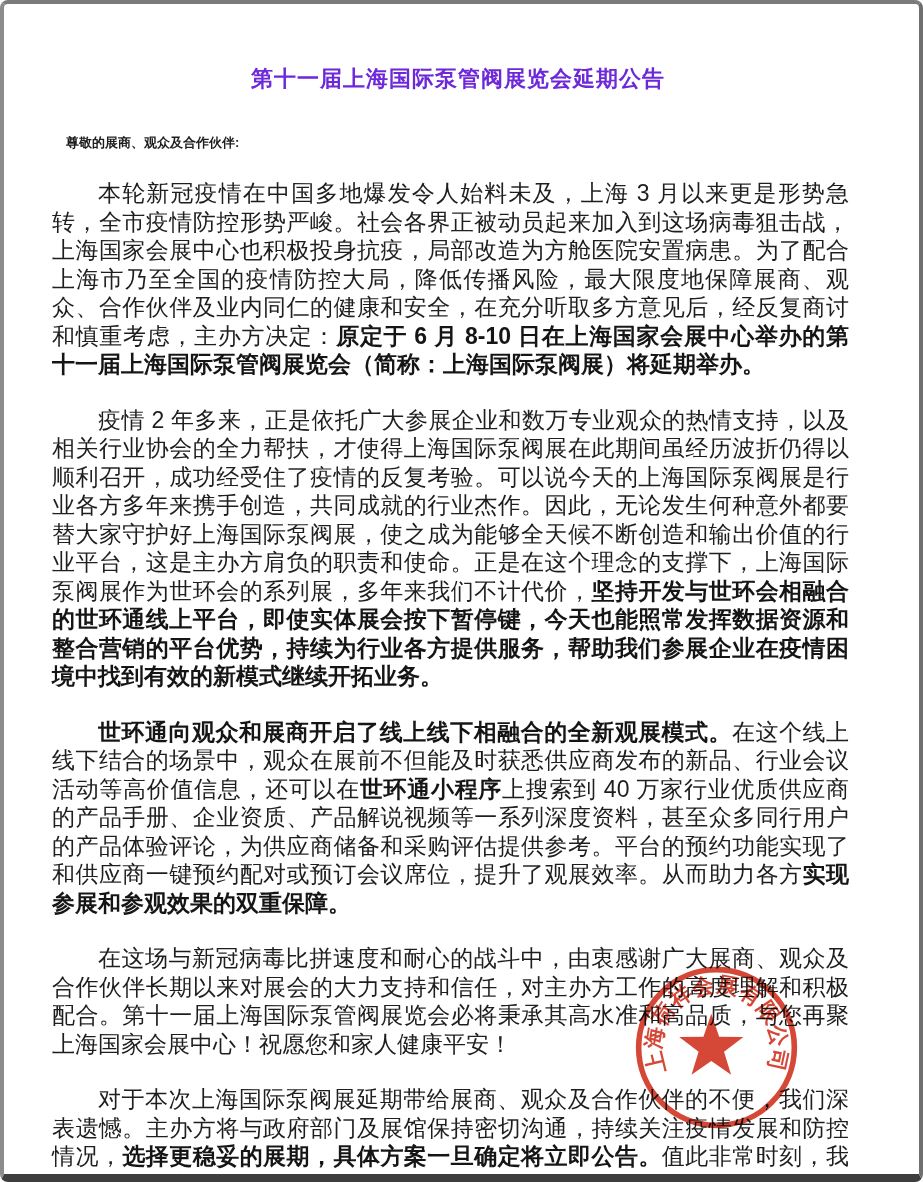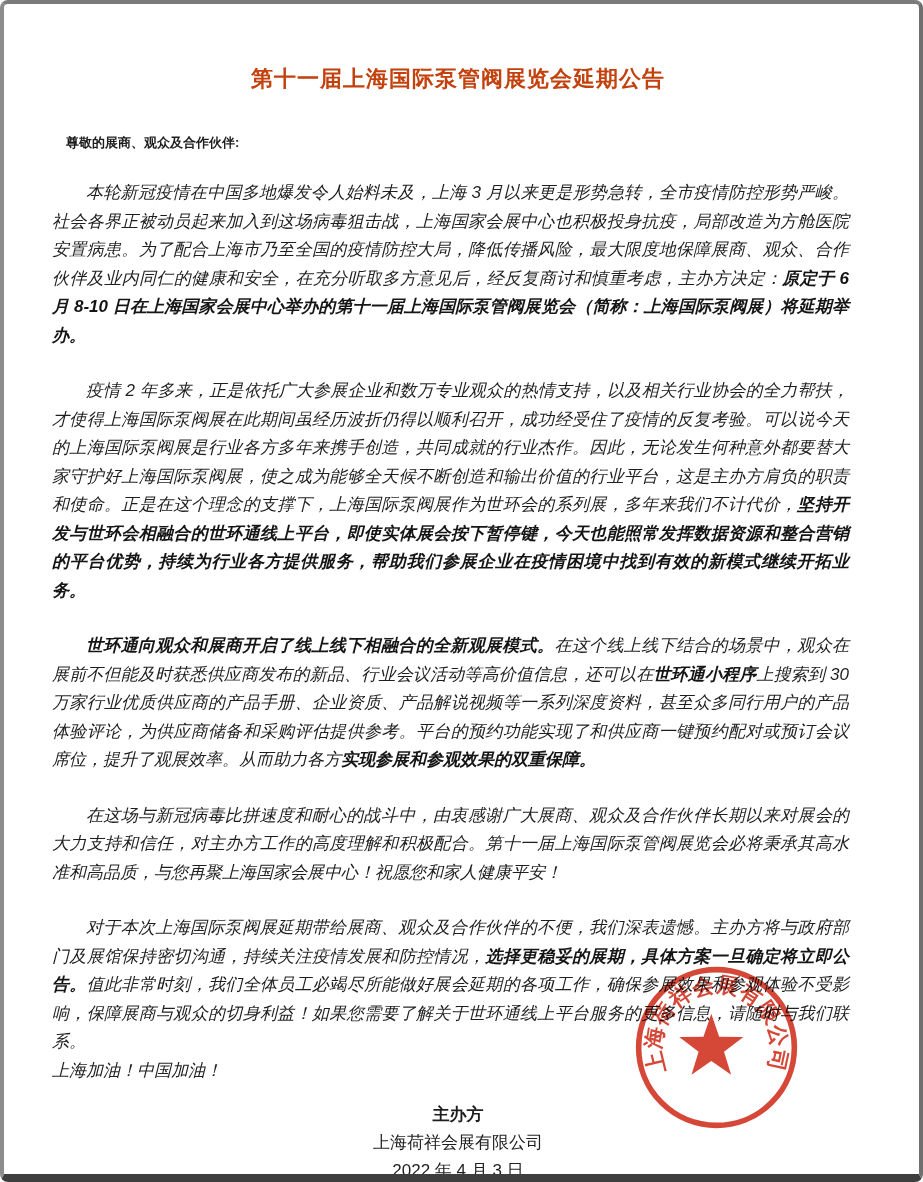--- a/index.html
+++ b/index.html
@@ -16,34 +16,33 @@
     overflow:hidden;
     font-family:"Liberation Sans","DejaVu Sans",sans-serif;
     color:#1e1e1e;
   }
   .content{padding:0 55px 0 48px;}
   .title{
     margin:60px 0 0 0;
     text-align:center;
     font-size:22px;
     font-weight:bold;
-    color:#c2410c;
+    color:#6d28d9;
     letter-spacing:1px;
   }
   .salutation{
     margin:40px 0 16px 14px;
     font-size:13px;
     font-weight:bold;
   }
   .para{
     margin:27px 15px 0 0;
-    font-size:17px;
+    font-size:23px;
     line-height:28.5px;
     text-align:justify;
-    font-style:italic;
   }
   .para.indent{text-indent:2em;}
   .para.nogap{margin-top:0;}
   .para b{font-weight:bold;color:#151515;}
   .sig-area{
     margin-top:16px;
     text-align:center;
     font-size:17px;
     line-height:28px;
   }
@@ -60,21 +59,21 @@
 </head>
 <body>
 
 <div class="page">
   <div class="content">
     <h1 class="title">第十一届上海国际泵管阀展览会延期公告</h1>
     <p class="salutation">尊敬的展商、观众及合作伙伴:</p>
     <div>
         <p class="para indent"><span>本轮新冠疫情在中国多地爆发令人始料未及，上海 3 月以来更是形势急转，全市疫情防控形势严峻。社会各界正被动员起来加入到这场病毒狙击战，上海国家会展中心也积极投身抗疫，局部改造为方舱医院安置病患。为了配合上海市乃至全国的疫情防控大局，降低传播风险，最大限度地保障展商、观众、合作伙伴及业内同仁的健康和安全，在充分听取多方意见后，经反复商讨和慎重考虑，主办方决定：</span><b>原定于 6 月 8-10 日在上海国家会展中心举办的第十一届上海国际泵管阀展览会（简称：上海国际泵阀展）将延期举办。</b></p>
         <p class="para indent"><span>疫情 2 年多来，正是依托广大参展企业和数万专业观众的热情支持，以及相关行业协会的全力帮扶，才使得上海国际泵阀展在此期间虽经历波折仍得以顺利召开，成功经受住了疫情的反复考验。可以说今天的上海国际泵阀展是行业各方多年来携手创造，共同成就的行业杰作。因此，无论发生何种意外都要替大家守护好上海国际泵阀展，使之成为能够全天候不断创造和输出价值的行业平台，这是主办方肩负的职责和使命。正是在这个理念的支撑下，上海国际泵阀展作为世环会的系列展，多年来我们不计代价，</span><b>坚持开发与世环会相融合的世环通线上平台，即使实体展会按下暂停键，今天也能照常发挥数据资源和整合营销的平台优势，持续为行业各方提供服务，帮助我们参展企业在疫情困境中找到有效的新模式继续开拓业务。</b></p>
-        <p class="para indent"><b>世环通向观众和展商开启了线上线下相融合的全新观展模式。</b><span>在这个线上线下结合的场景中，观众在展前不但能及时获悉供应商发布的新品、行业会议活动等高价值信息，还可以在</span><b>世环通小程序</b><span>上搜索到 30 万家行业优质供应商的产品手册、企业资质、产品解说视频等一系列深度资料，甚至众多同行用户的产品体验评论，为供应商储备和采购评估提供参考。平台的预约功能实现了和供应商一键预约配对或预订会议席位，提升了观展效率。从而助力各方</span><b>实现参展和参观效果的双重保障。</b></p>
+        <p class="para indent"><b>世环通向观众和展商开启了线上线下相融合的全新观展模式。</b><span>在这个线上线下结合的场景中，观众在展前不但能及时获悉供应商发布的新品、行业会议活动等高价值信息，还可以在</span><b>世环通小程序</b><span>上搜索到 40 万家行业优质供应商的产品手册、企业资质、产品解说视频等一系列深度资料，甚至众多同行用户的产品体验评论，为供应商储备和采购评估提供参考。平台的预约功能实现了和供应商一键预约配对或预订会议席位，提升了观展效率。从而助力各方</span><b>实现参展和参观效果的双重保障。</b></p>
         <p class="para indent"><span>在这场与新冠病毒比拼速度和耐心的战斗中，由衷感谢广大展商、观众及合作伙伴长期以来对展会的大力支持和信任，对主办方工作的高度理解和积极配合。第十一届上海国际泵管阀展览会必将秉承其高水准和高品质，与您再聚上海国家会展中心！祝愿您和家人健康平安！</span></p>
         <p class="para indent"><span>对于本次上海国际泵阀展延期带给展商、观众及合作伙伴的不便，我们深表遗憾。主办方将与政府部门及展馆保持密切沟通，持续关注疫情发展和防控情况，</span><b>选择更稳妥的展期，具体方案一旦确定将立即公告。</b><span>值此非常时刻，我们全体员工必竭尽所能做好展会延期的各项工作，确保参展效果和参观体验不受影响，保障展商与观众的切身利益！如果您需要了解关于世环通线上平台服务的更多信息，请随时与我们联系。</span></p>
         <p class="para nogap"><span>上海加油！中国加油！</span></p>
       </div>
     <div class="sig-area">
       <div class="sig-role">主办方</div>
       <div class="sig-company">上海荷祥会展有限公司</div>
       <div class="sig-date">2022 年 4 月 3 日</div>
     </div>
   </div>

